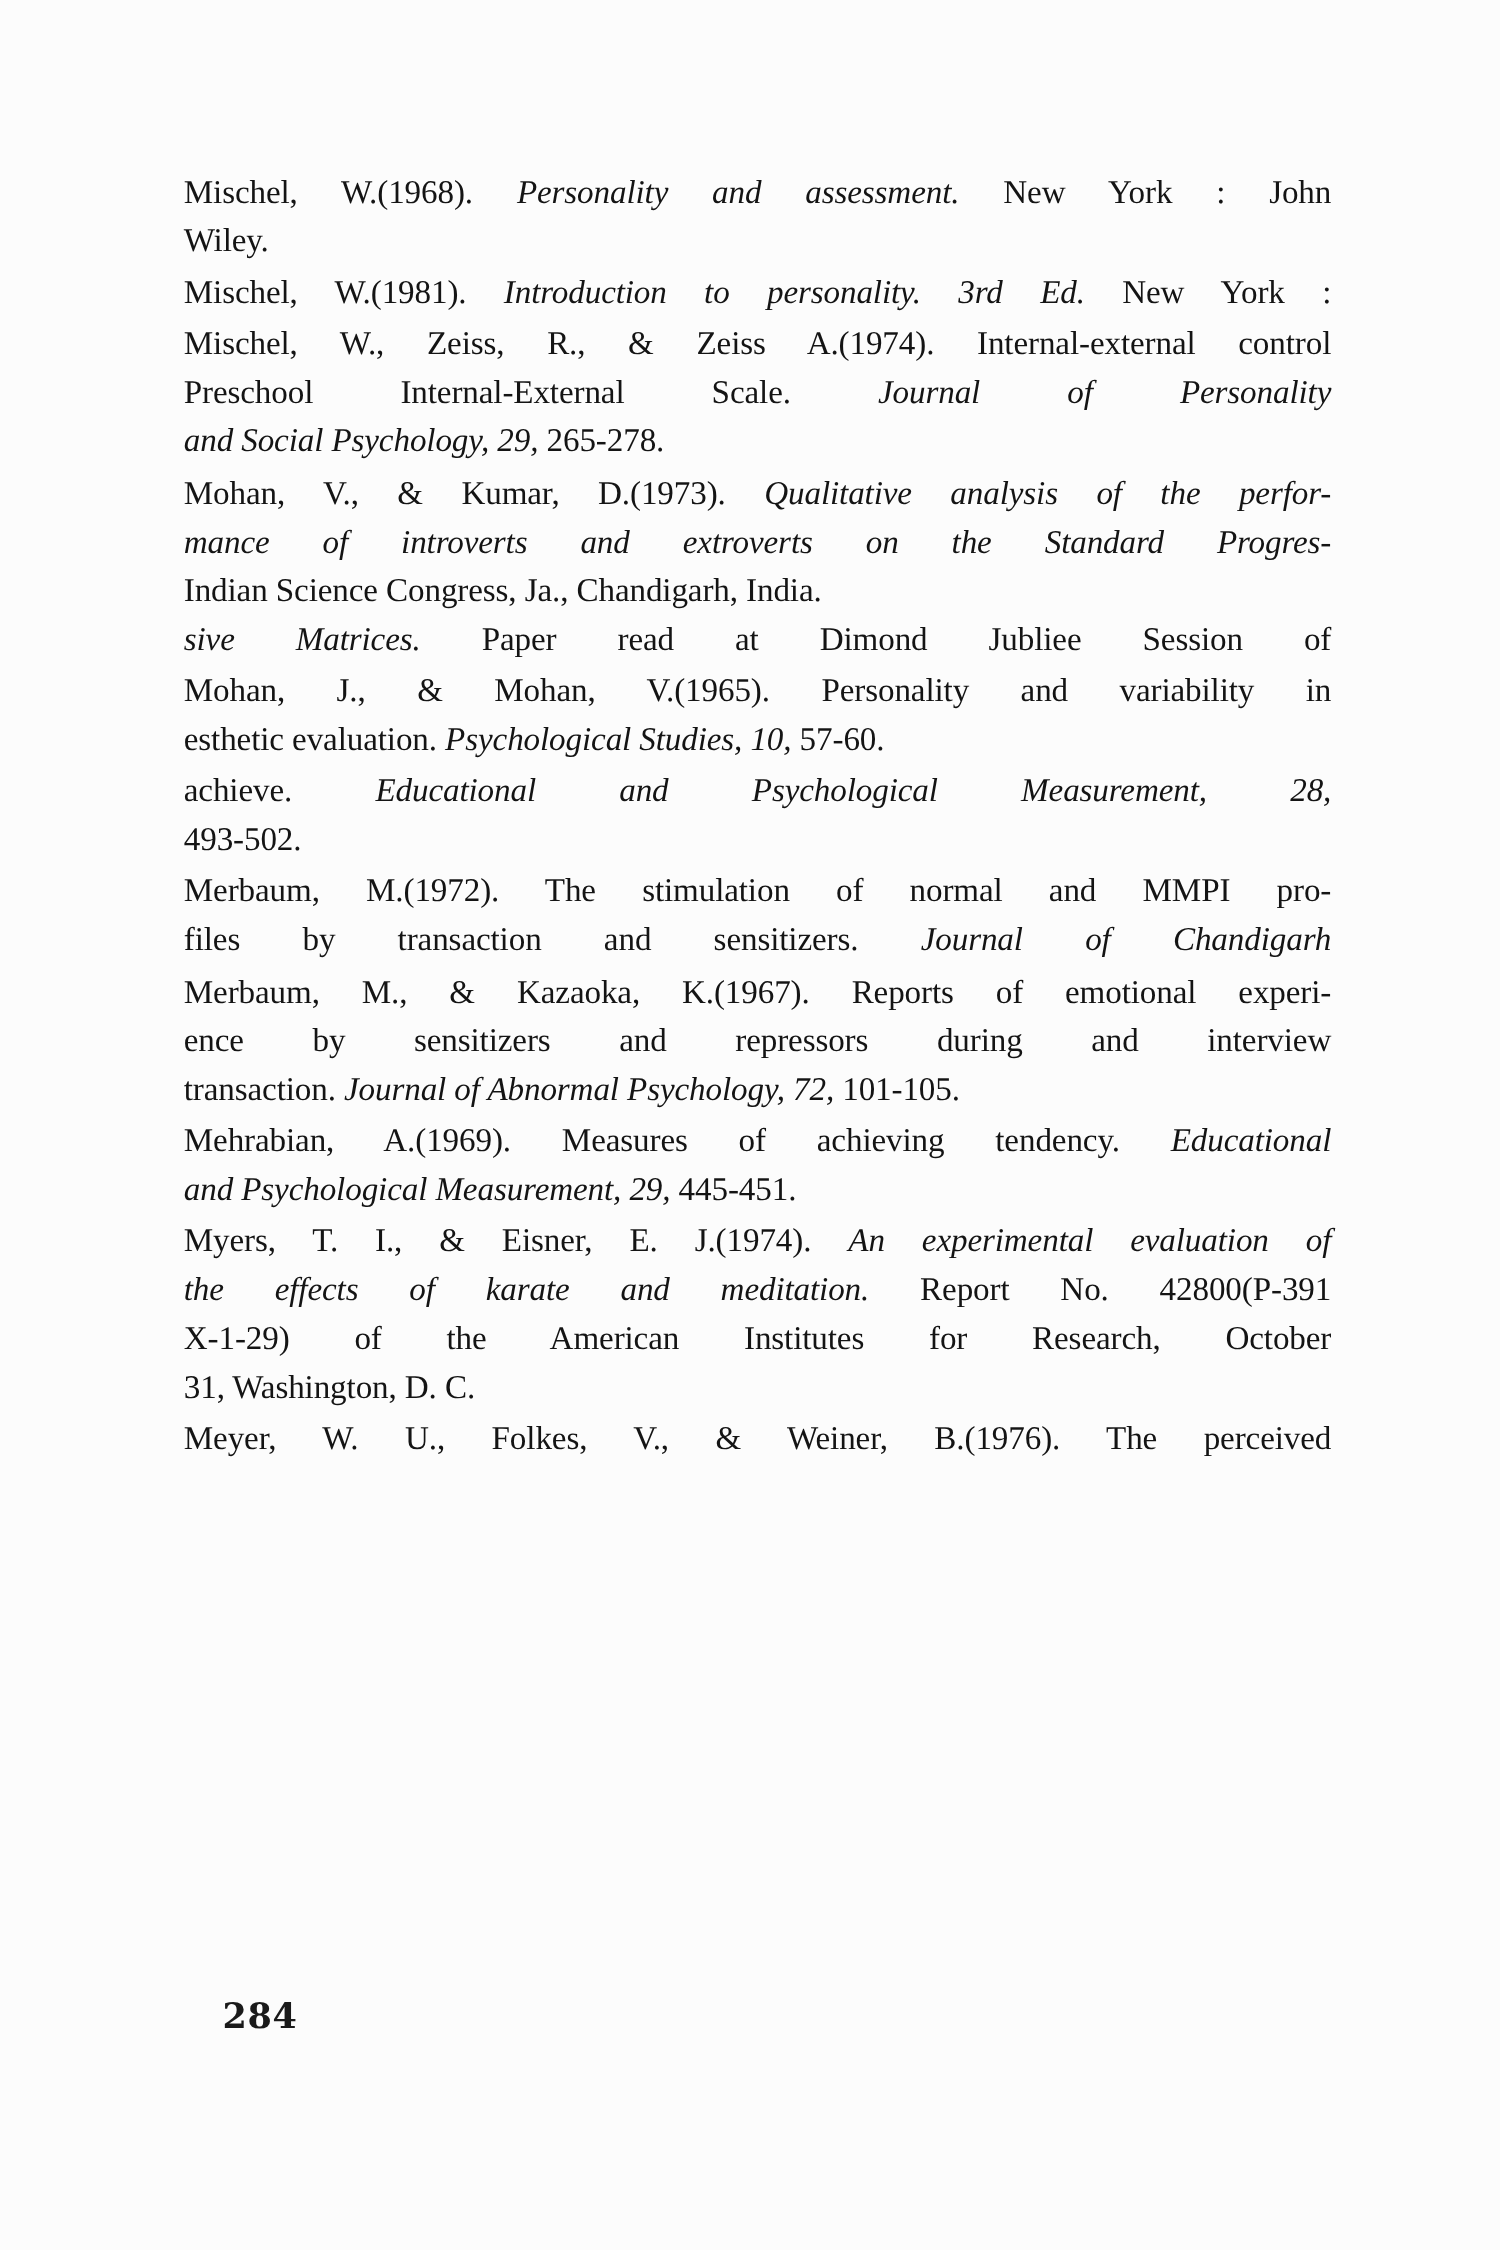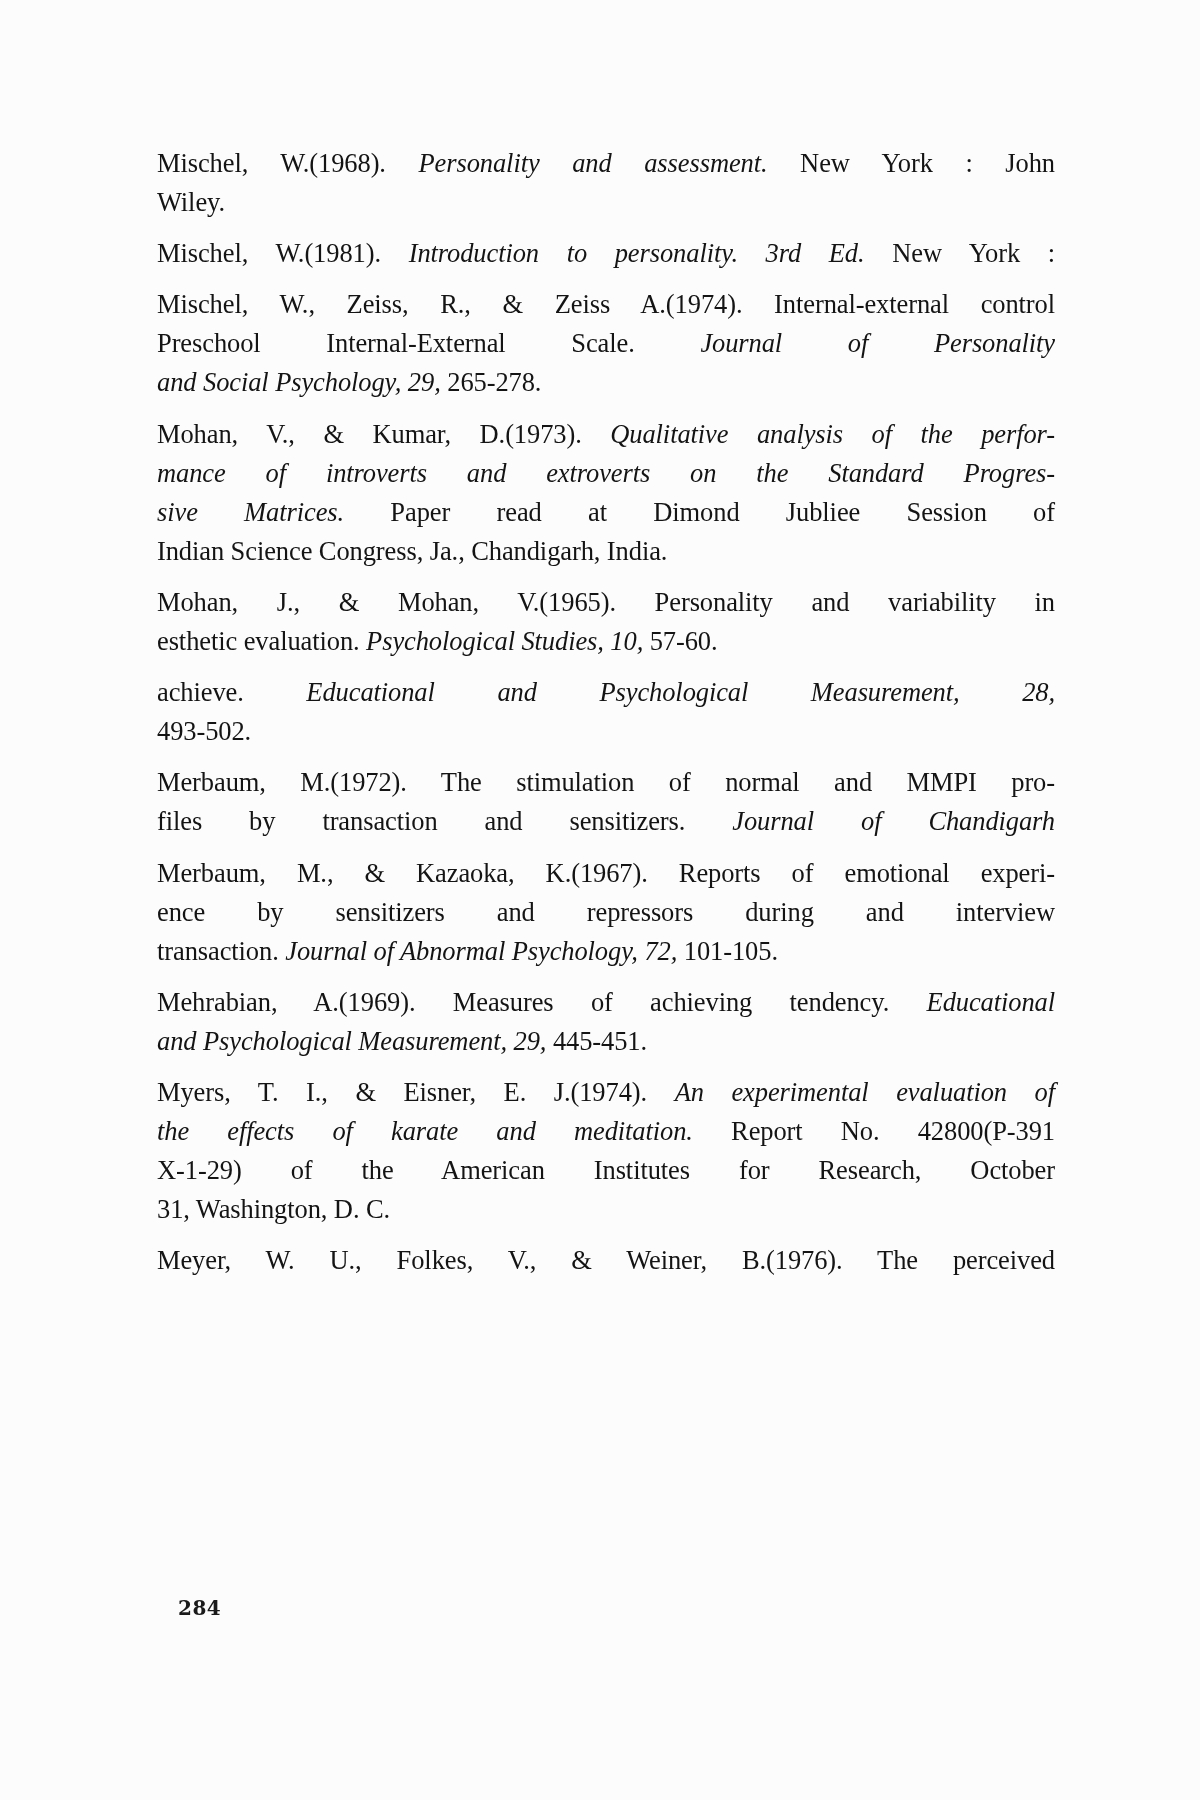--- a/index.html
+++ b/index.html
@@ -21,21 +21,21 @@
     width: 1200px; height: 1800px;
     background: #fcfcfc;
   }
   .refs {
     position: absolute;
     left: 145px;
     top: 132px;
     width: 922px;
   }
   .ref {
-    margin: 12px;
+    margin: 2px;
     padding-left: 62px;
     text-indent: -62px;
     font-size: 26.5px;
     line-height: 39.1px;
     text-align: justify;
     letter-spacing: -0.1px;
     transform-origin: left top;
     font-family: Liberation Serif, serif;
   }
   .ref .line {
@@ -53,21 +53,21 @@
   }
   .ref em {
     font-style: italic;
   }
   .page-number {
     position: absolute;
     left: 178px;
     top: 1596px;
     font-family: "DejaVu Serif", serif;
     font-weight: bold;
-    font-size: 20px;
+    font-size: 28px;
     color: #1a1a1a;
     letter-spacing: 0.5px;
   }
 </style>
 </head>
 <body>
 
 <div class="page">
   <div class="refs" id="refs">
       <p class="ref">
@@ -78,22 +78,22 @@
         <span class="line"><span>Mischel, W.(1981). </span><em>Introduction to personality. 3rd Ed.</em><span> New York :</span></span>
       </p>
       <p class="ref">
         <span class="line"><span>Mischel, W., Zeiss, R., &amp; Zeiss A.(1974). Internal-external control</span></span>
         <span class="line cont"><span>Preschool Internal-External Scale. </span><em>Journal of Personality</em></span>
         <span class="line cont last"><em>and Social Psychology, 29,</em><span> 265-278.</span></span>
       </p>
       <p class="ref">
         <span class="line"><span>Mohan, V., &amp; Kumar, D.(1973). </span><em>Qualitative analysis of the perfor-</em></span>
         <span class="line cont"><em>mance of introverts and extroverts on the Standard Progres-</em></span>
+        <span class="line cont last"><span>Indian Science Congress, Ja., Chandigarh, India.</span></span>
         <span class="line cont"><em>sive Matrices.</em><span> Paper read at Dimond Jubliee Session of</span></span>
-        <span class="line cont last"><span>Indian Science Congress, Ja., Chandigarh, India.</span></span>
       </p>
       <p class="ref">
         <span class="line"><span>Mohan, J., &amp; Mohan, V.(1965). Personality and variability in</span></span>
         <span class="line cont last"><span>esthetic evaluation. </span><em>Psychological Studies, 10,</em><span> 57-60.</span></span>
       </p>
       <p class="ref">
         <span class="line cont"><span>achieve. </span><em>Educational and Psychological Measurement, 28,</em></span>
         <span class="line cont last"><span>493-502.</span></span>
       </p>
       <p class="ref">

